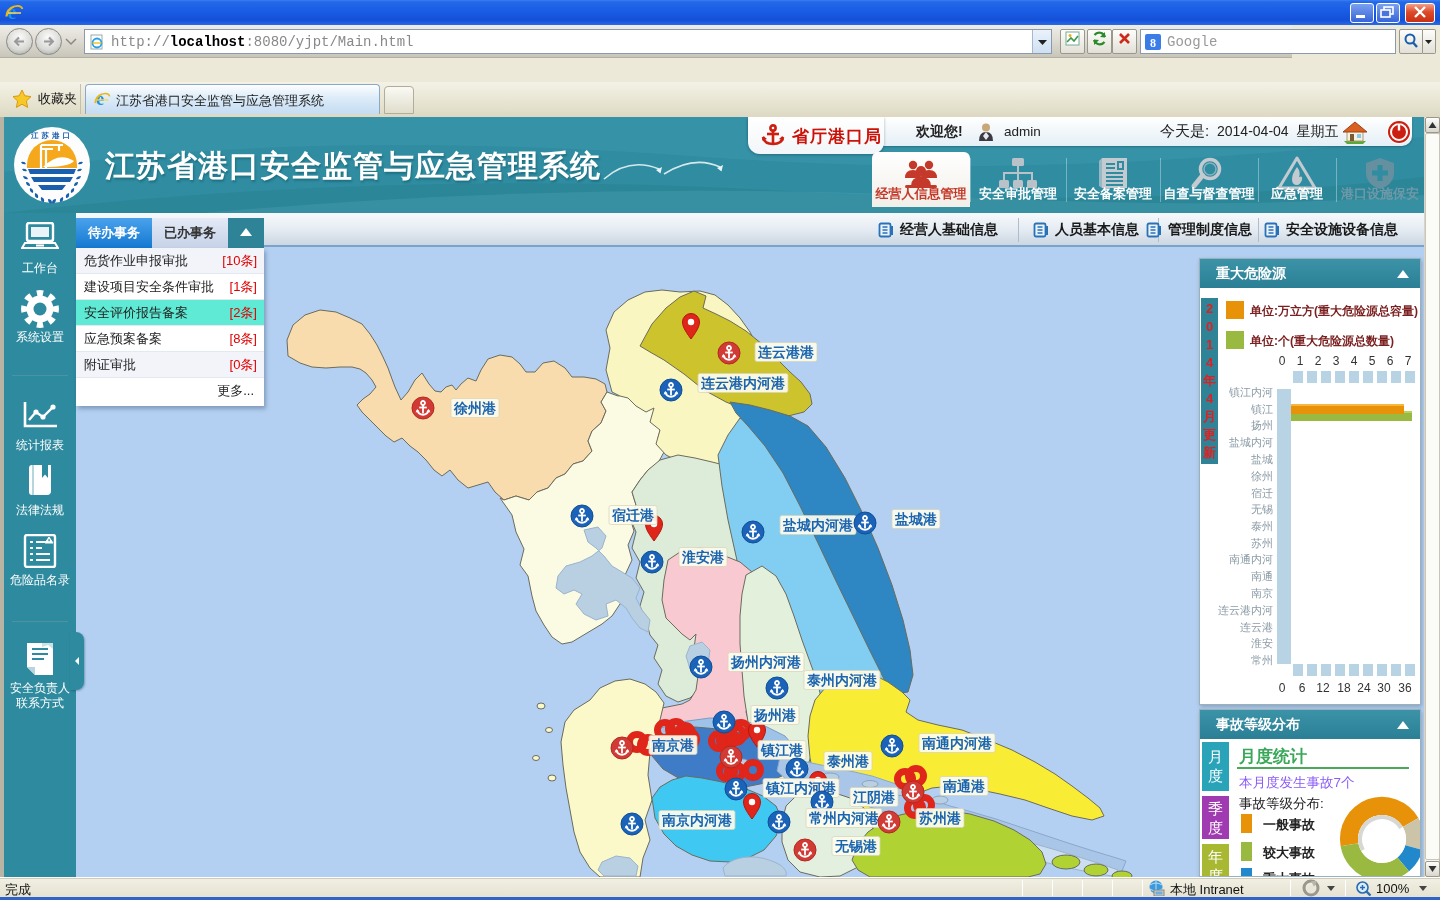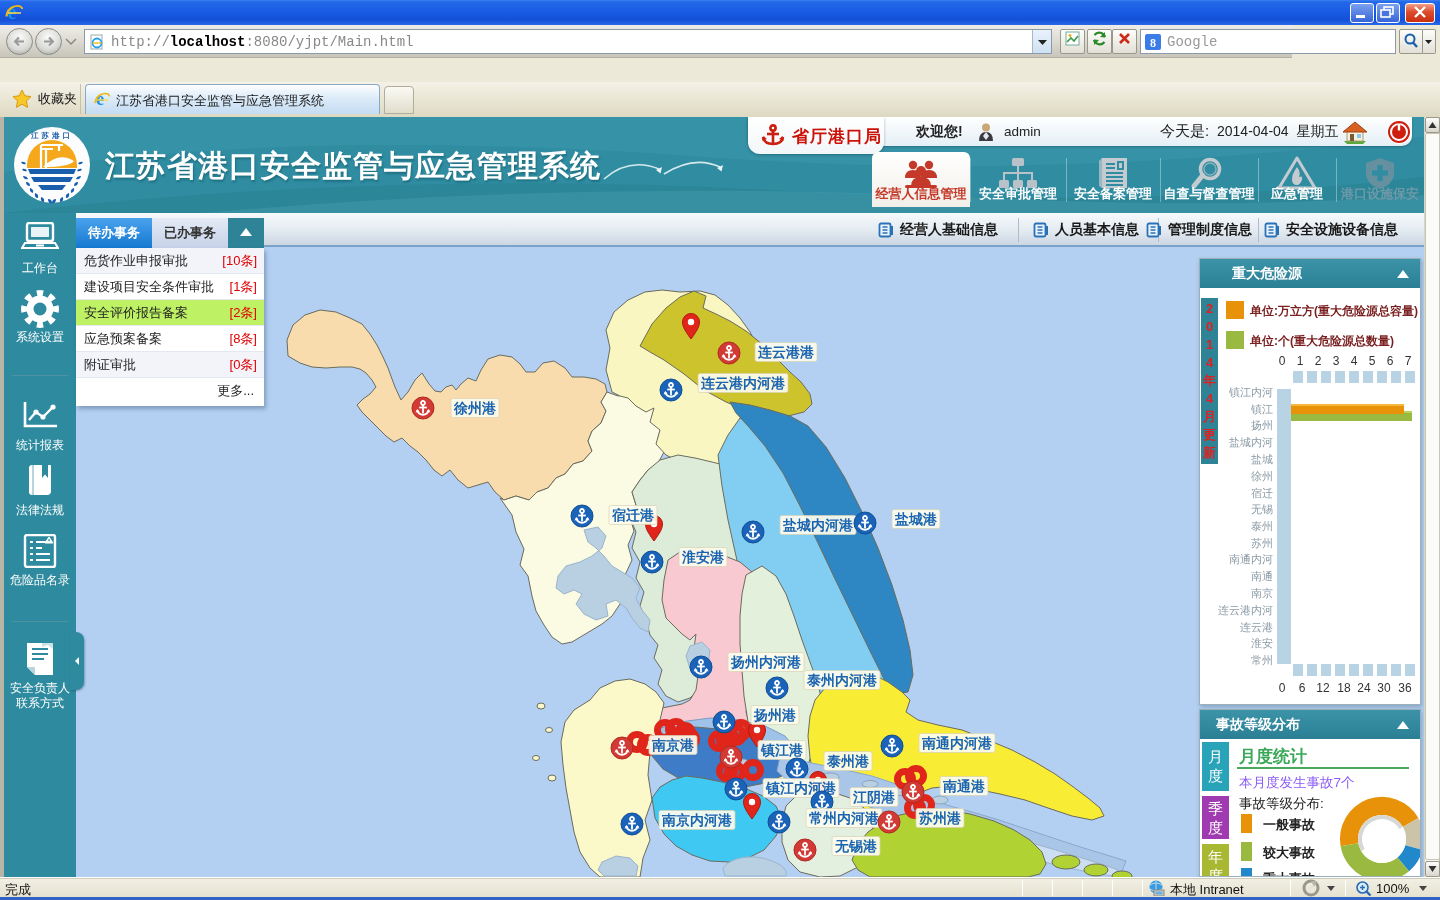--- a/index.html
+++ b/index.html
@@ -735,28 +735,28 @@
         </svg></div>
  <div class="abs" id="todo">
   <div class="ttab" style="left:0;width:76px;background:linear-gradient(180deg,#4aa2ec,#1478d0);color:#fff">待办事务</div>
   <div class="ttab" style="left:76px;width:76px;background:linear-gradient(180deg,#e4eaf6,#c6d2e8);color:#333">已办事务</div>
   <div class="ttab" style="left:152px;width:36px;background:#2e8496"><svg width="36" height="30">
             <path d="M18,10 L12,18 L24,18 Z" fill="#fff"></path>
           </svg></div>
   <div id="todobody">
     <div class="trow" style="background:#f2f4fa">危货作业申报审批<span class="cnt">[10条]</span></div>
     <div class="trow">建设项目安全条件审批<span class="cnt">[1条]</span></div>
-    <div class="trow" style="background:#bef264">安全评价报告备案<span class="cnt">[2条]</span></div>
+    <div class="trow" style="background:#5eead4">安全评价报告备案<span class="cnt">[2条]</span></div>
     <div class="trow">应急预案备案<span class="cnt">[8条]</span></div>
     <div class="trow" style="background:#f2f4fa">附证审批<span class="cnt">[0条]</span></div>
     <div style="position:relative;height:25px;line-height:25px;text-align:right;padding-right:10px;color:#222">更多...</div>
   </div>
 </div>
  <div class="abs rpanel" id="rp1" style="left:1195px;top:141px;width:222px;height:447px">
- <div class="rphdr"><span style="margin-left:32px">重大危险源</span><svg class="abs" style="right:10px;top:10px" width="14" height="10">
+ <div class="rphdr"><span style="margin-left:16px">重大危险源</span><svg class="abs" style="right:10px;top:10px" width="14" height="10">
             <path d="M7,1 L1,9 L13,9 Z" fill="#fff"></path>
           </svg></div>
  <div class="abs" style="left:1px;top:39px;width:17px;height:166px;background:#2e8496;color:#e02020;font-weight:bold;font-size:13px;text-align:center;line-height:18px;padding-top:2px">
           <div style="height:18px">2</div>
           <div style="height:18px">0</div>
           <div style="height:18px">1</div>
           <div style="height:18px">4</div>
           <div style="height:18px">年</div>
           <div style="height:18px">4</div>
           <div style="height:18px">月</div>

